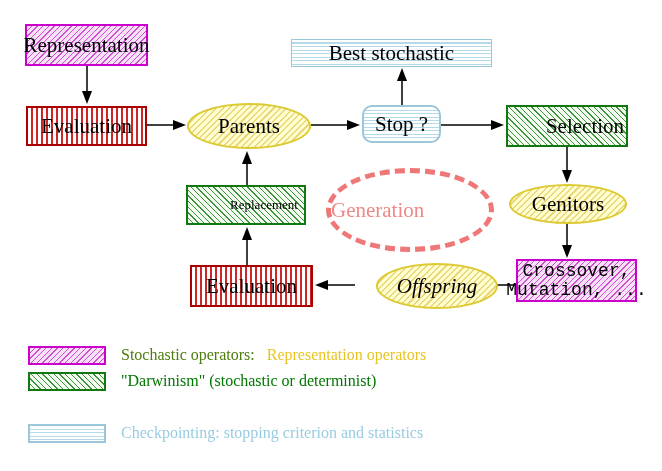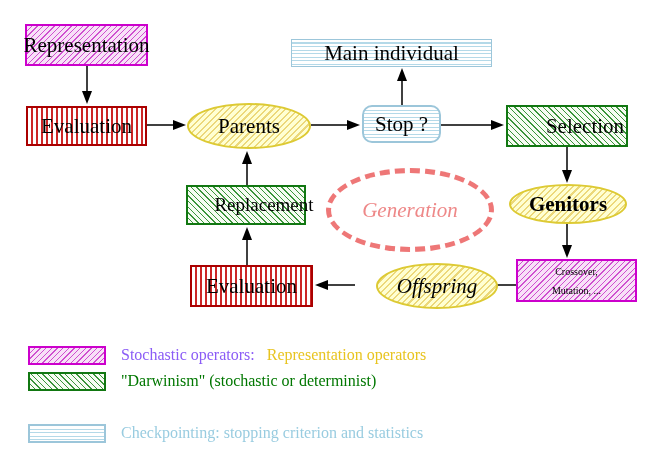--- a/index.html
+++ b/index.html
@@ -33,29 +33,29 @@
     background:repeating-linear-gradient(135deg,#ffffd2 0 3px,#ecd87a 3px 4.5px);
     align-items:center;
   }
   .stripe-blue {
     border:2px solid #9cc6da;
     background:repeating-linear-gradient(180deg,#ffffff 0 2.5px,#b4d9e8 2.5px 3.5px);
   }
   .generation-ellipse {
     position:absolute; box-sizing:border-box; border-radius:50%;
     border:5px dashed #ee7777; color:#ee8888;
-    display:flex; align-items:center; justify-content:center; font-size:21px;font-style:italic;
+    display:flex; align-items:center; justify-content:flex-start; font-size:21px;
   }
-  .crossover-label { font-size:10px; line-height:19px; white-space:nowrap; }
+  .crossover-label { font-size:18px; line-height:19px; white-space:nowrap;font-family:Liberation Mono, monospace; }
   .legend-row {
     position:absolute; left:28px; display:flex; align-items:center; height:20px;
     font-size:16px; white-space:nowrap;
   }
   .swatch { width:78px; height:19px; box-sizing:border-box; margin-right:15px; flex:none; }
-  .lg-magenta { color:#8b5cf6; }
+  .lg-magenta { color:#4d7c0f; }
   .lg-gold { color:#e8c420; margin-left:12px; }
   .lg-green { color:#007700; }
   .lg-red { color:#cc1111; }
   .lg-blue { color:#99cce0; }
 </style>
 </head>
 <body>
 
 <div class="canvas">
 
@@ -112,40 +112,40 @@
 
   <div class="node stripe-red" style="left:26px; top:106px; width:121px; height:40px;">
     <span>Evaluation</span>
   </div>
 
   <div class="node ellipse hatch-yellow" style="left:187px; top:103px; width:124px; height:46px;">
     <span>Parents</span>
   </div>
 
   <div class="node stripe-blue" style="left:291px; top:39px; width:201px; height:28px; border-width:1.5px;">
-    <span>Main individual</span>
+    <span>Best stochastic</span>
   </div>
 
   <div class="node stripe-blue" style="left:362px; top:105px; width:79px; height:38px; border-radius:10px;">
     <span>Stop ?</span>
   </div>
 
   <div class="node hatch-green" style="left:506px; top:105px; width:122px; height:42px;">
     <span>Selection</span>
   </div>
 
-  <div class="node hatch-green" style="left:186px; top:185px; width:120px; height:40px; font-size:19px;">
+  <div class="node hatch-green" style="left:186px; top:185px; width:120px; height:40px; font-size:13px;">
     <span>Replacement</span>
   </div>
 
   <div class="generation-ellipse" style="left:326px; top:168px; width:168px; height:84px;">
     <span>Generation</span>
   </div>
 
-  <div class="node ellipse hatch-yellow" style="left:509px; top:184px; width:118px; height:40px;font-weight:bold;">
+  <div class="node ellipse hatch-yellow" style="left:509px; top:184px; width:118px; height:40px;">
     <span>Genitors</span>
   </div>
 
   <div class="node stripe-red" style="left:190px; top:265px; width:123px; height:42px;">
     <span>Evaluation</span>
   </div>
 
   <div class="node ellipse hatch-yellow" style="left:376px; top:263px; width:122px; height:46px;font-style:italic;">
     <span>Offspring</span>
   </div>

